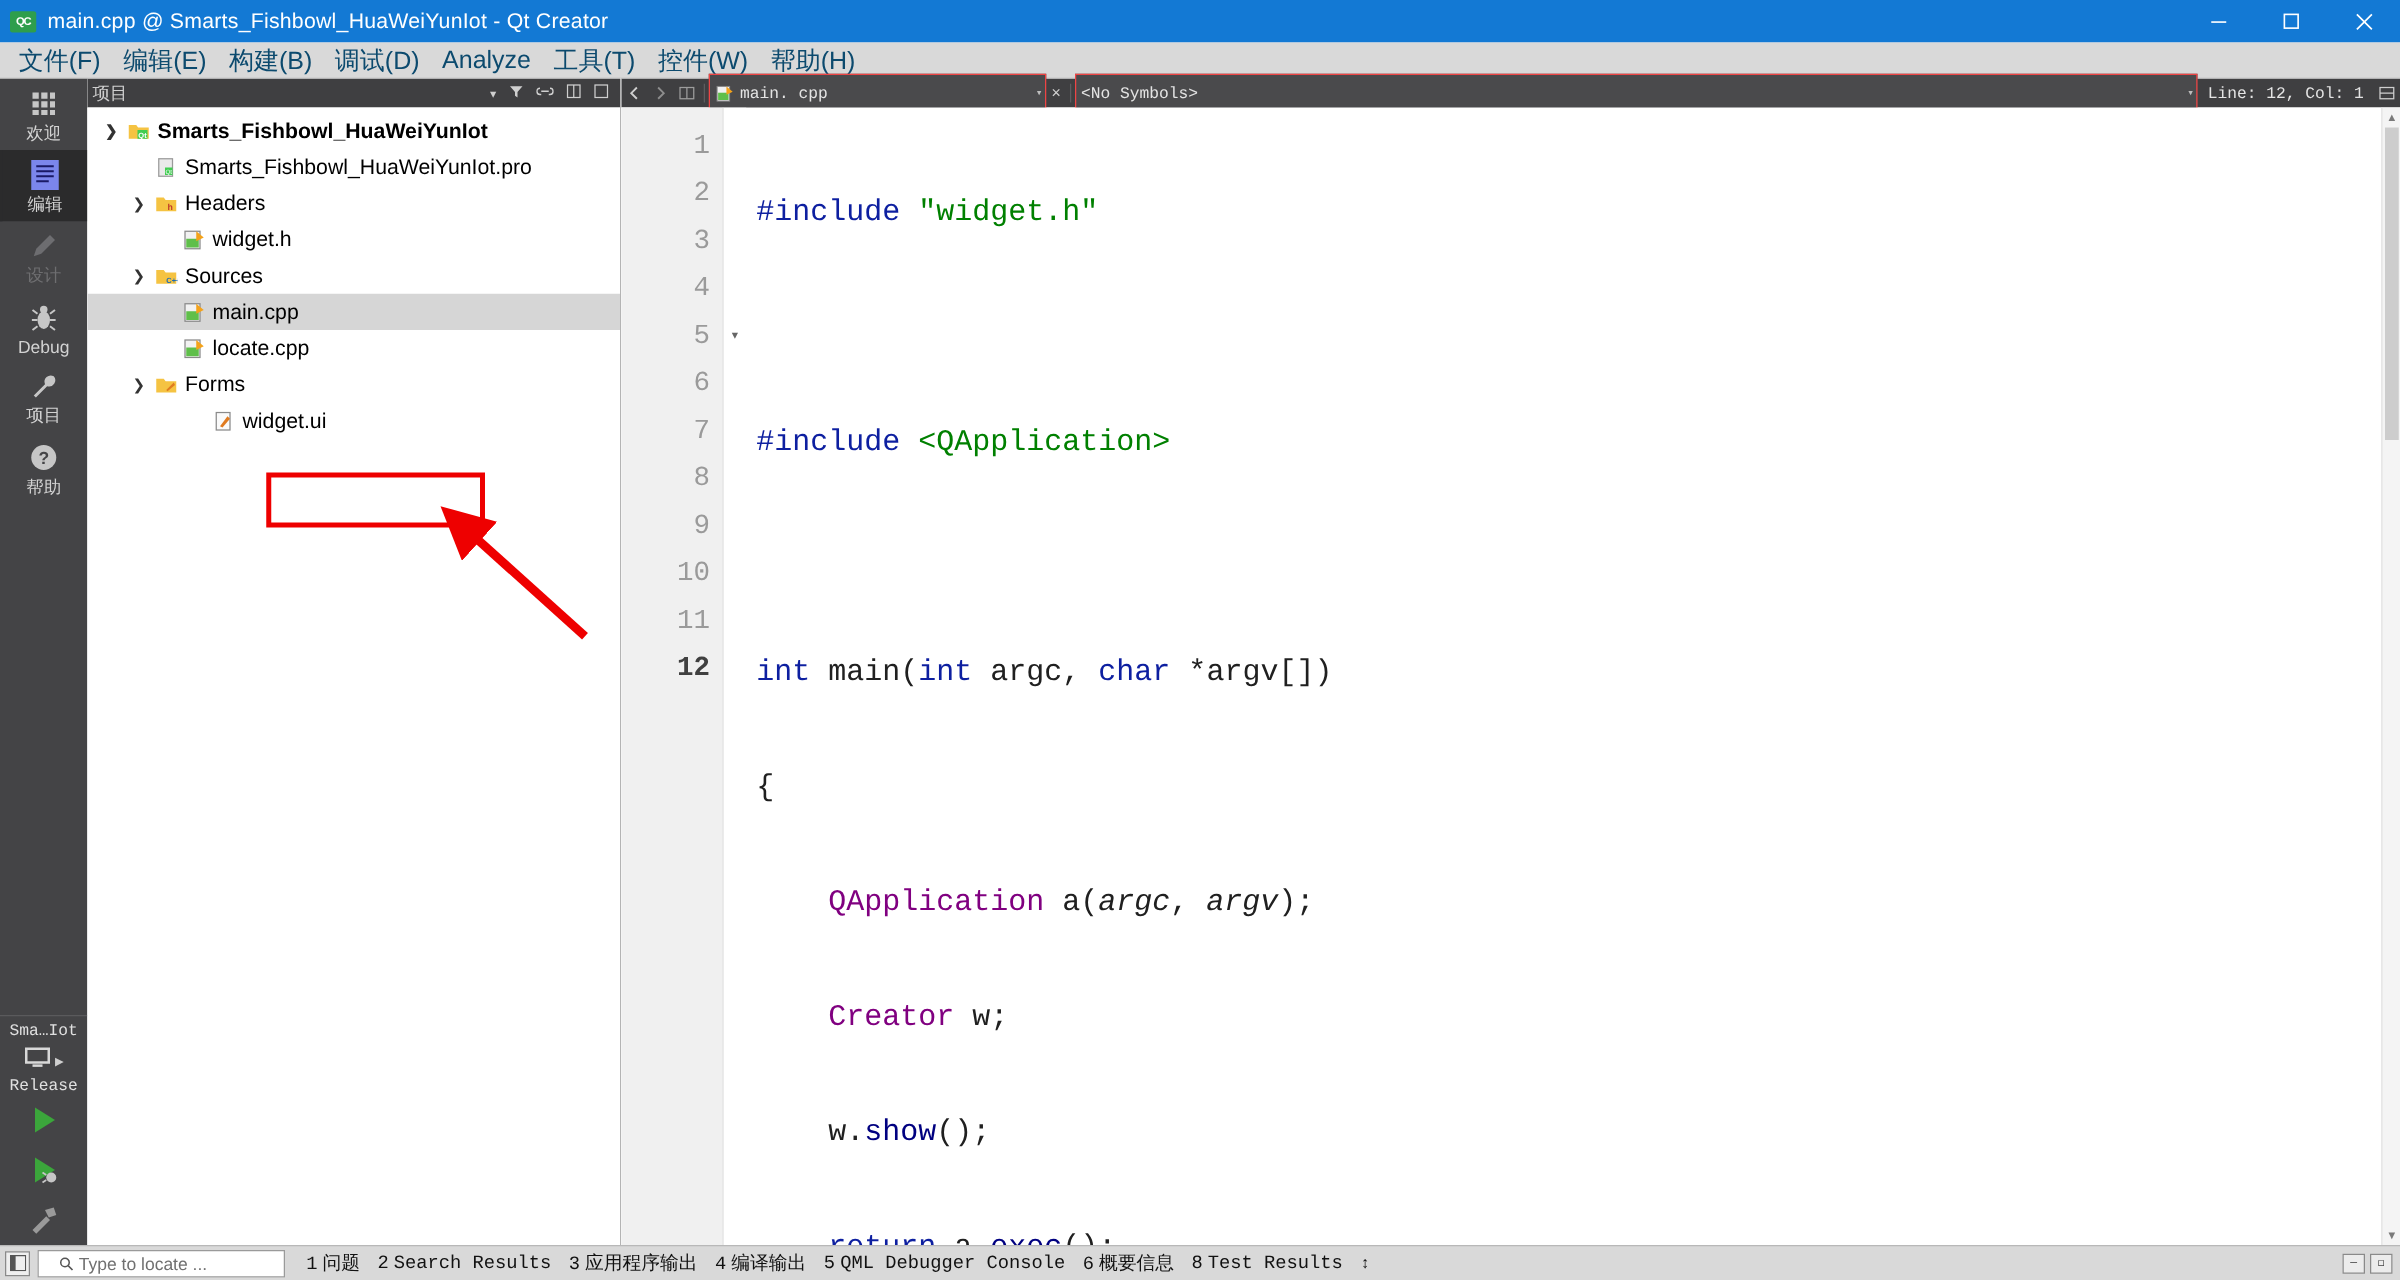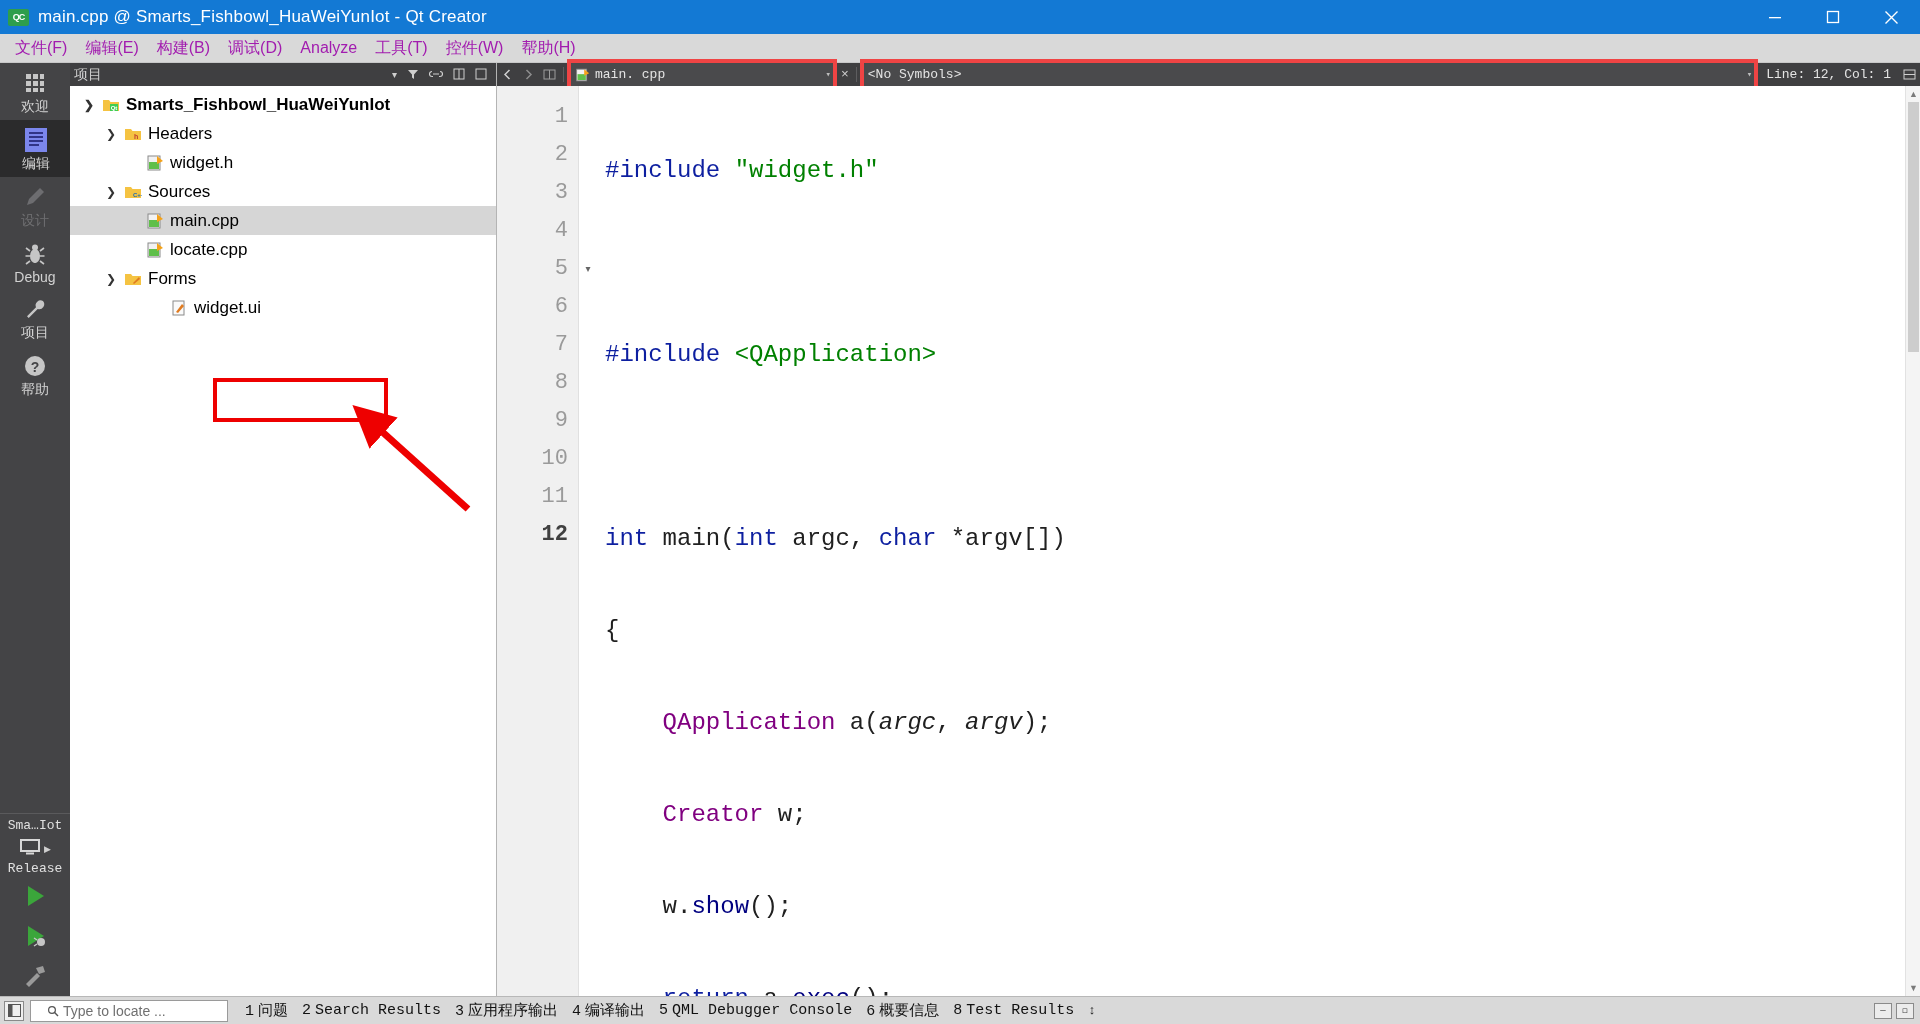--- a/index.html
+++ b/index.html
@@ -20,21 +20,21 @@
               letter-spacing:.2px; }
   .tb-spacer { flex:1; }
   .tb-btn { width:58px; height:34px; display:flex; align-items:center;
             justify-content:center; color:#fff; }
   .tb-btn svg { display:block; }
 
   
   .menubar { height:29px; flex:0 0 29px; background:#d9d9d9;
              display:flex; align-items:center; padding-left:6px;
              border-bottom:1px solid #c8c8c8; }
-  .menu-item { font-size:16px; color:#a21caf; padding:3px 9px; white-space:nowrap;
+  .menu-item { font-size:20px; color:#0c4a6e; padding:3px 9px; white-space:nowrap;
                font-family:"Liberation Sans", sans-serif; }
 
   
   .body { flex:1; display:flex; min-height:0; }
 
   
   .modebar { width:70px; flex:0 0 70px; background:#444446; display:flex;
              flex-direction:column; align-items:center; }
   .mode { width:70px; padding:7px 0 4px 0; display:flex; flex-direction:column;
           align-items:center; gap:2px; }
@@ -74,21 +74,21 @@
   .tnode.bold { font-weight:bold; }
 
   
   .editorarea { flex:1; display:flex; flex-direction:column; min-width:0; background:#fff; }
   .edtoolbar { height:23px; flex:0 0 23px; background:#3f3f41; display:flex;
                align-items:center; color:#cfcfcf; font-size:13px;
                font-family:"Liberation Mono", monospace; }
   .edtoolbar .tbi { padding:0 4px; display:flex; align-items:center; height:23px; }
   .edtoolbar .sep { width:1px; height:15px; background:#5d5d5f; margin:0 3px; }
   .combo { display:flex; align-items:center; height:31px; background:#4a4a4c;
-           border:4px solid #ef4444; padding:0 2px 0 4px; }
+           border:1px solid #ef4444; padding:0 2px 0 4px; }
   .combo .cv { color:#e4e4e4; white-space:nowrap; }
   .combo .cd { color:#bdbdbd; margin-left:6px; font-size:9px; }
   .file-combo { width:270px; }
   .sym-combo { flex:1; max-width:none; }
   .linecol { color:#e4e4e4; padding:0 8px; white-space:nowrap; }
 
   .edscroll { flex:1; display:flex; min-height:0; position:relative; overflow:hidden;
               background:#fff; }
   .gutter { width:82px; flex:0 0 82px; background:#f0f0f0; text-align:right;
             padding-top:12px; border-right:1px solid #e0e0e0; }
@@ -327,20 +327,30 @@
           <span class="ico">
             <svg width="18" height="16" viewBox="0 0 18 16">
               <path d="M1 3h6l1.5 2H17v9H1z" fill="#f5c342"></path>
               <rect x="8" y="7" width="8" height="7" fill="#41cd52"></rect>
               <text x="12" y="13" font-size="6" text-anchor="middle" fill="#fff" font-family="Liberation Sans, sans-serif">Qt</text>
             </svg>
           </span>
           <span>Smarts_Fishbowl_HuaWeiYunIot</span>
         </div>
 
+        <div class="tnode" style="padding-left:52px;">
+          <span class="ico">
+            <svg width="16" height="16" viewBox="0 0 16 16">
+              <rect x="2" y="1" width="11" height="14" fill="#eaeaea" stroke="#9a9a9a"></rect>
+              <rect x="7" y="8" width="6" height="6" fill="#41cd52"></rect>
+              <text x="10" y="13" font-size="5" text-anchor="middle" fill="#fff" font-family="Liberation Sans, sans-serif">Qt</text>
+            </svg>
+          </span>
+          <span>Smarts_Fishbowl_HuaWeiYunIot.pro</span>
+        </div>
 
         <div class="tnode" style="padding-left:30px;">
           <span class="arrow">❯</span>
           <span class="ico">
             <svg width="18" height="16" viewBox="0 0 18 16">
               <path d="M1 3h6l1.5 2H17v9H1z" fill="#f5c342"></path>
               <text x="10" y="13" font-size="7" fill="#c0392b" font-family="Liberation Sans, sans-serif" font-weight="bold">h</text>
             </svg>
           </span>
           <span>Headers</span>

